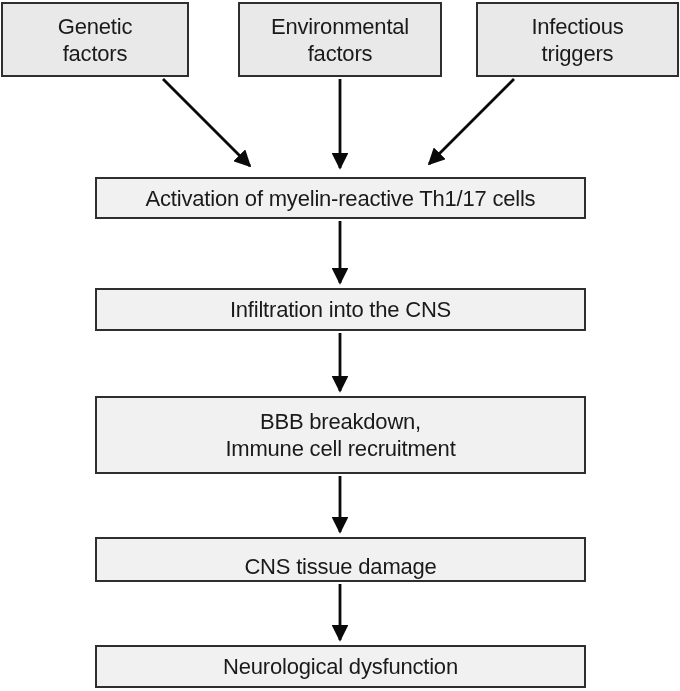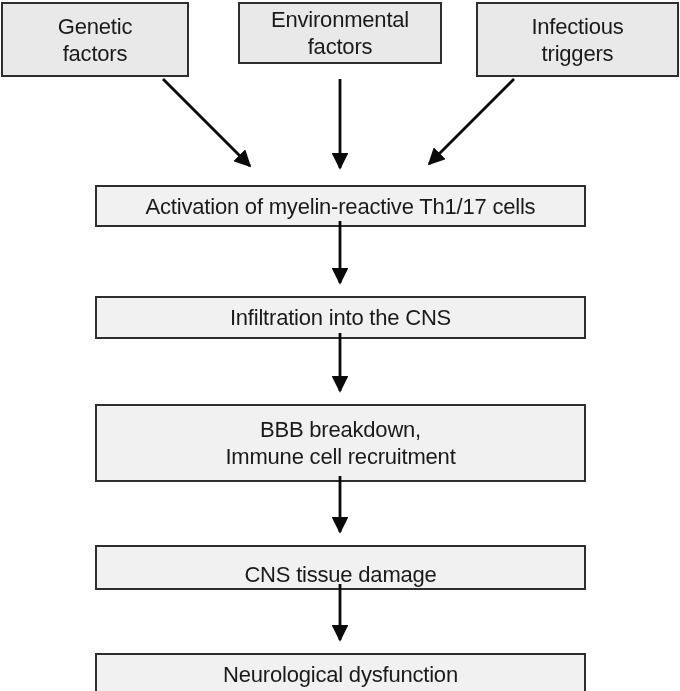--- a/index.html
+++ b/index.html
@@ -24,25 +24,25 @@
     position:absolute;
     display:flex;align-items:center;justify-content:center;
     text-align:center;
     border:2px solid var(--box-border);
     font-size:22px;
     line-height:27px;
     letter-spacing:-0.2px;
     white-space:pre-line;
   }
   .cause{background:var(--cause-fill);}
-  .stage{background:var(--stage-fill);margin-top:8px;}
+  .stage{background:var(--stage-fill);}
 
   
   .cause-1{left:1px;  top:2px; width:188px; height:75px;}
-  .cause-2{left:238px;top:2px; width:204px; height:62px;}
+  .cause-2{left:238px;top:2px; width:204px; height:75px;}
   .cause-3{left:476px;top:2px; width:203px; height:75px;}
 
   
   .stage-1{left:95px; top:177px; width:491px; height:42px;}
   .stage-2{left:95px; top:288px; width:491px; height:43px;}
   .stage-3{left:95px; top:396px; width:491px; height:78px;}
   .stage-4{left:95px; top:537px; width:491px; height:45px;align-items:flex-end;}
   .stage-5{left:95px; top:645px; width:491px; height:43px;text-align:right;}
 
   .arrows{

